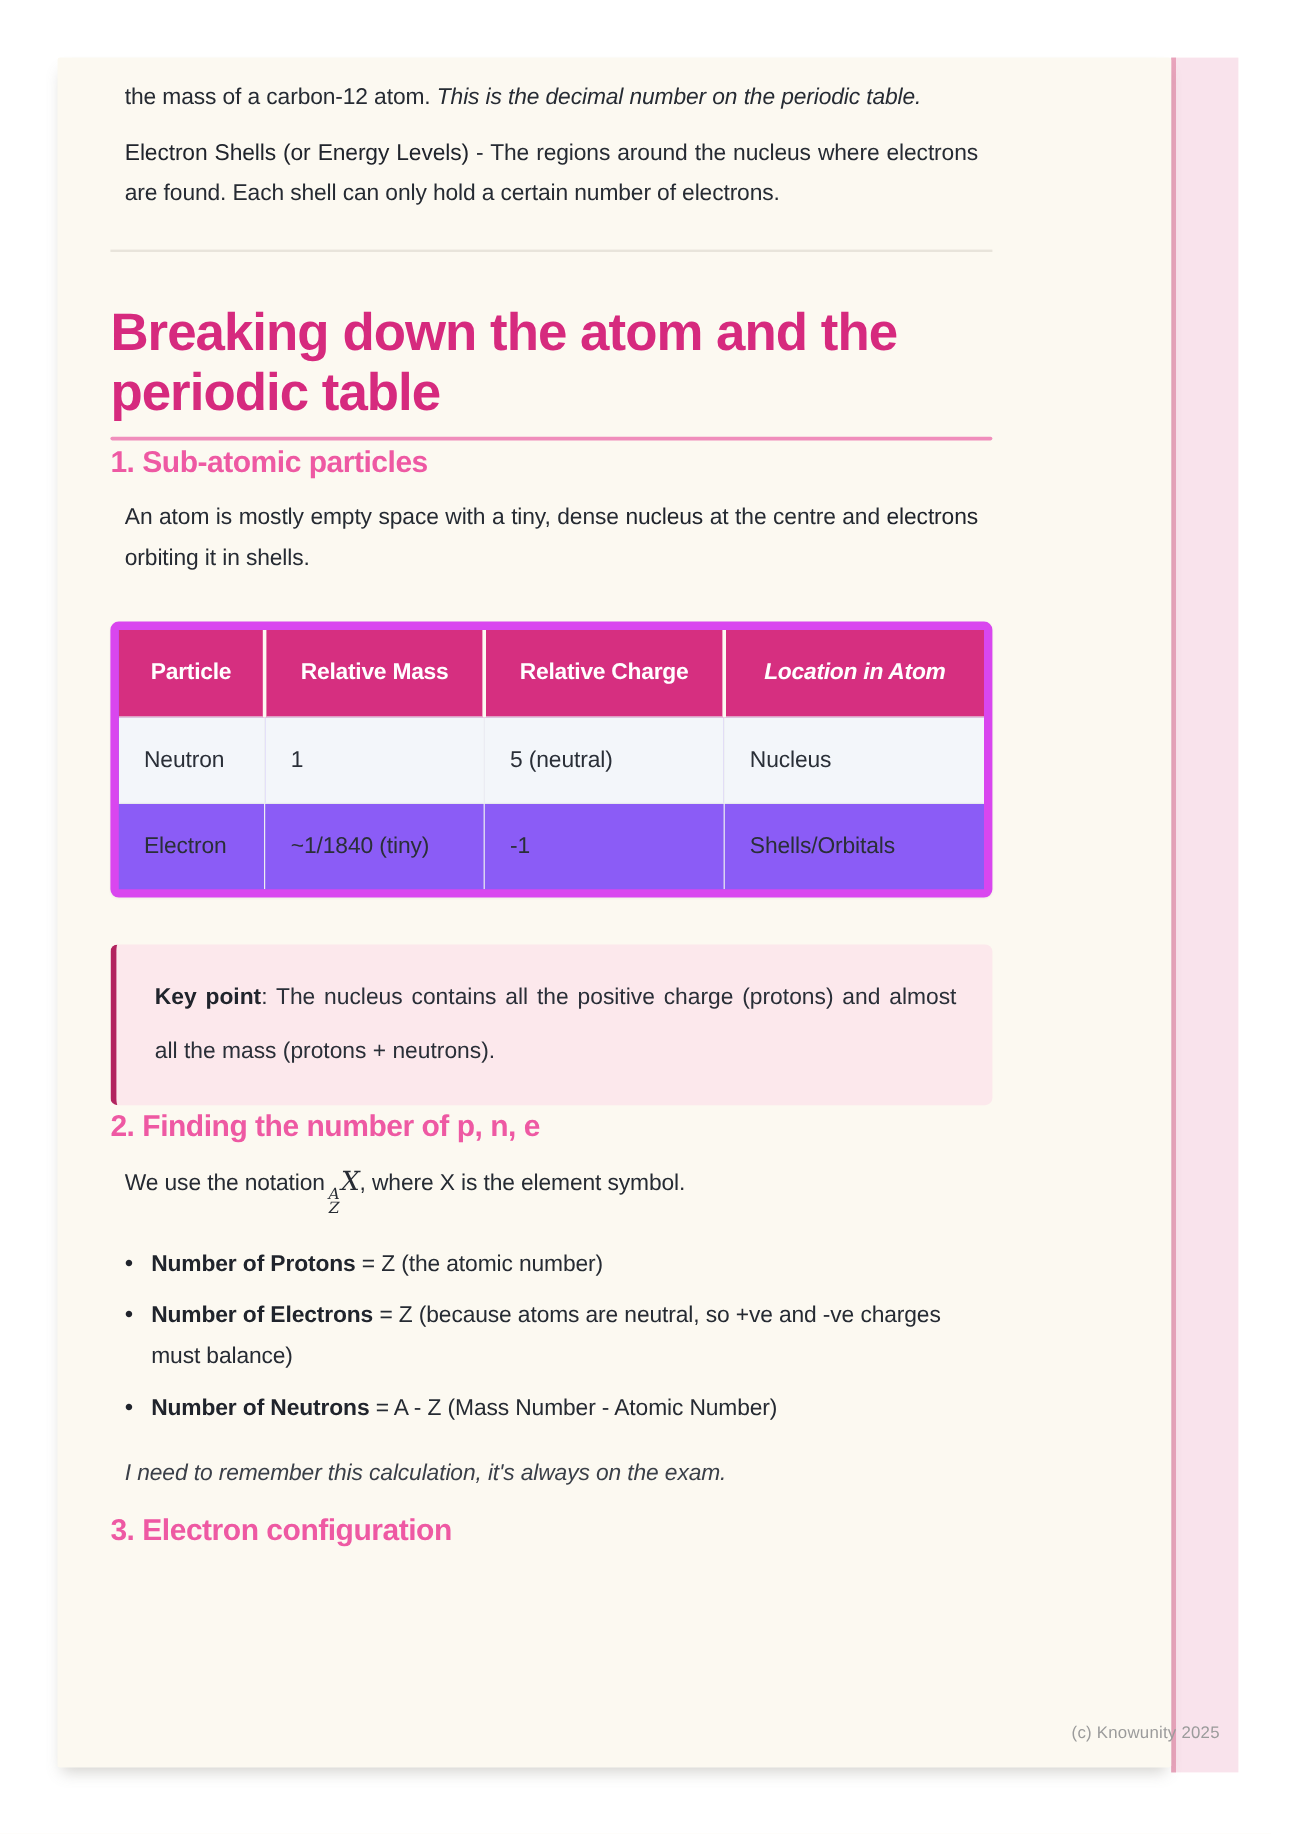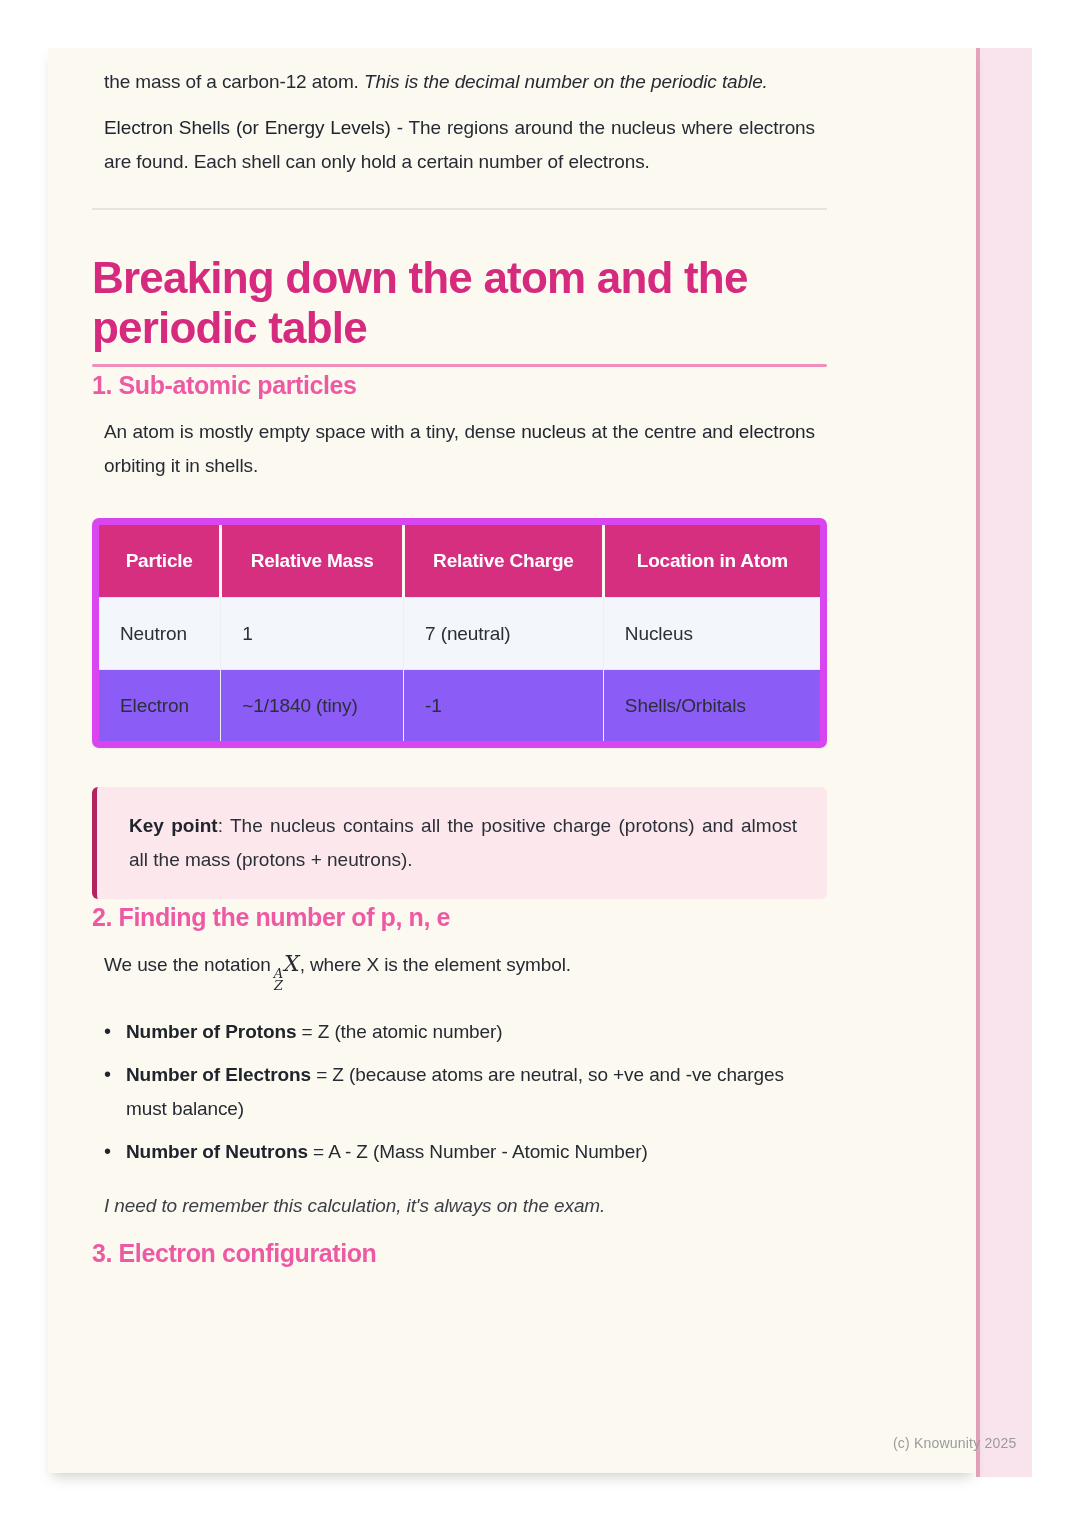--- a/index.html
+++ b/index.html
@@ -64,36 +64,36 @@
   table.particles{border-collapse:collapse;width:100%;}
   table.particles col.c1{width:123px;}
   table.particles col.c2{width:187px;}
   table.particles col.c3{width:205px;}
   table.particles col.c4{width:220px;}
   table.particles th{
     background:#d62f80;color:#ffffff;font-size:19px;font-weight:bold;
     height:72px;text-align:center;border-right:3px solid #fcf9f1;padding:0 6px;
     letter-spacing:-0.2px;
   }
-  table.particles th:last-child{border-right:0;}
+  table.particles th:last-child{border-right:0;font-style:italic;}
   table.particles td{
     height:71px;font-size:19px;color:#2a2f38;text-align:left;
     padding:0 10px 0 21px;border-top:1px solid #e7e9ed;border-right:1px solid #edeff2;
     letter-spacing:-0.1px;
   }
   table.particles td:last-child{border-right:0;}
   table.particles tr.alt td{background:#f3f6fa;}
 
   
   .callout{
     margin-top:39px;width:735px;box-sizing:border-box;
     background:#fce8ec;border-left:5px solid #b2245f;border-radius:6px;
     padding:22px 30px 22px 32px;
   }
-  .callout p{margin:0;font-size:19px;line-height:34px;text-align:justify;color:#2a2f38;}
+  .callout p{margin:0;font-size:19px;line-height:45px;text-align:justify;color:#2a2f38;}
   .callout b{color:#20242c;}
 
   
   .iso-stack{
     display:inline-flex;flex-direction:column;align-items:center;
     vertical-align:-7px;line-height:1;margin:0 0 0 3px;
     font-family:"DejaVu Serif",serif;font-style:italic;font-size:13px;color:#262b33;
   }
   .iso-stack span{display:block;height:12px;}
   .iso-x{font-family:"DejaVu Serif",serif;font-style:italic;font-size:22px;margin-left:1px;}
@@ -144,21 +144,21 @@
             <th>Particle</th>
             <th>Relative Mass</th>
             <th>Relative Charge</th>
             <th>Location in Atom</th>
           </tr>
         </thead>
         <tbody>
           <tr class="alt">
             <td>Neutron</td>
             <td>1</td>
-            <td>7 (neutral)</td>
+            <td>5 (neutral)</td>
             <td>Nucleus</td>
           </tr>
           <tr>
             <td>Electron</td>
             <td>~1/1840 (tiny)</td>
             <td>-1</td>
             <td>Shells/Orbitals</td>
           </tr>
         </tbody>
       </table>

